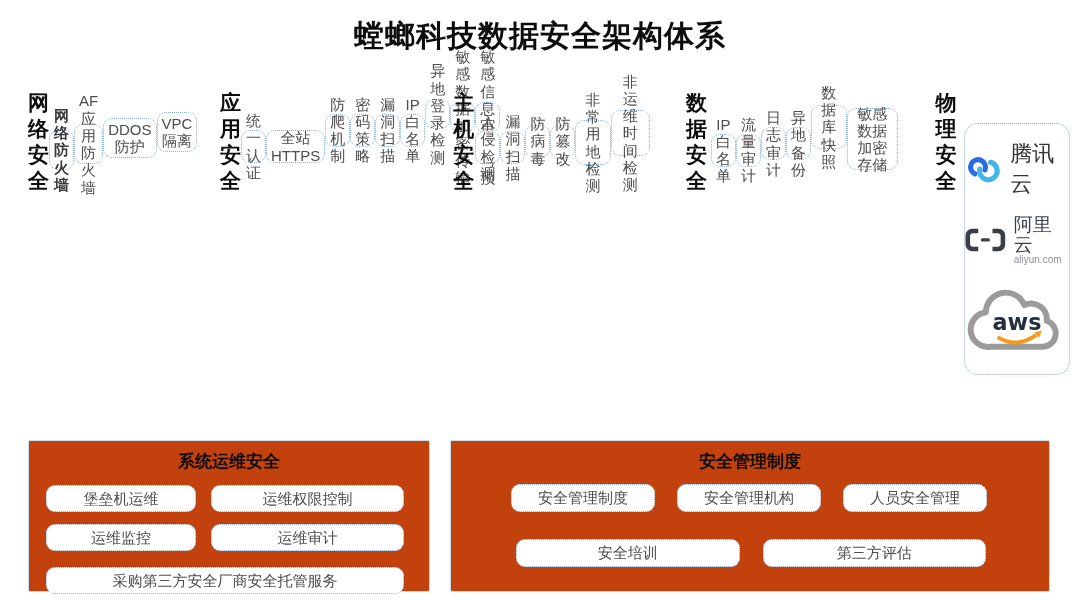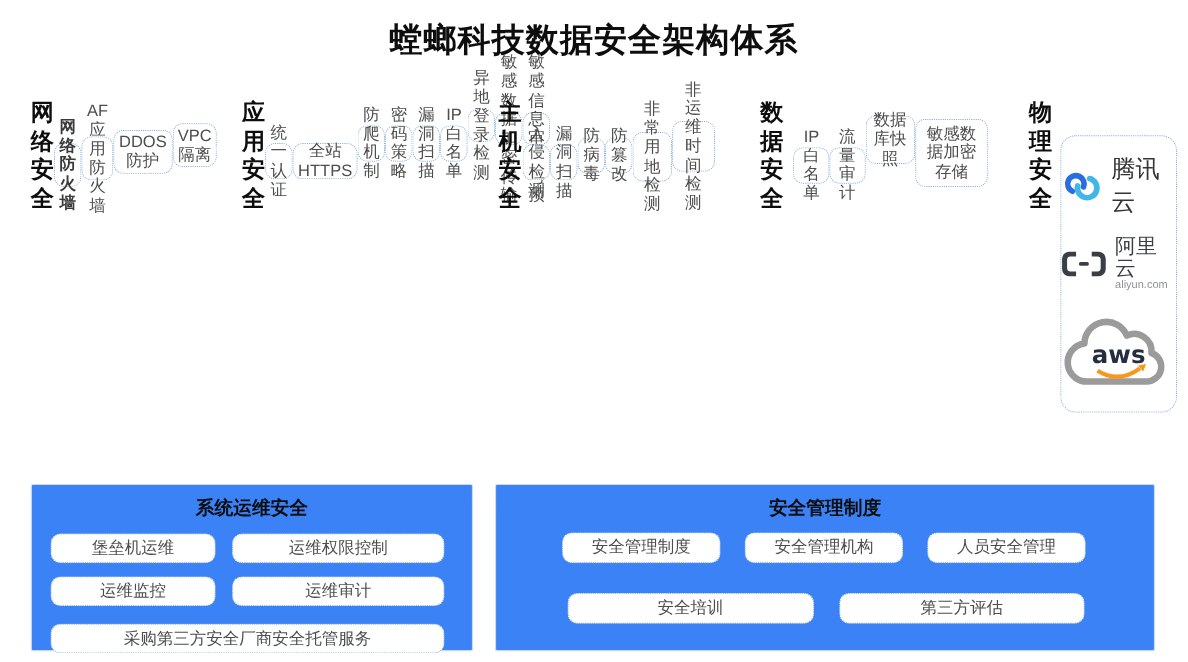--- a/index.html
+++ b/index.html
@@ -29,21 +29,21 @@
   .mt18{margin-top:18px}.mt15{margin-top:15px}.mt12{margin-top:12px}.mt9{margin-top:9px}.mt7{margin-top:7px}
   
   .cloudbox{height:252px;display:flex;flex-direction:column;justify-content:space-evenly;
             align-items:center;border:1px dotted #86aed9;border-radius:14px;box-sizing:border-box;}
   .logo-row{display:flex;align-items:center;gap:8px;}
   .tencent-text{font-size:22px;color:#343434;}
   .aliyun-texts{display:flex;flex-direction:column;line-height:1.05;}
   .aliyun-cn{font-size:19px;color:#3a3f45;}
   .aliyun-en{font-size:10px;color:#8d9096;}
   
-  .section{position:absolute;top:440px;height:152px;border:1px solid #c9dcee;background:#3b82f6;
+  .section{position:absolute;top:440px;height:152px;border:1px solid #c9dcee;background:#c2410c;
            box-sizing:border-box;border-radius:2px;}
   .sec-ops{left:28px;width:402px;}
   .sec-mgmt{left:450px;width:600px;}
   .sec-head{text-align:center;font-weight:bold;font-size:17px;color:#0d0d0d;margin-top:9px;}
   .ops-row{display:flex;gap:15px;margin:12px 25px 0 17px;}
   .ops-row .b1{width:150px;}
   .ops-row .b2{flex:1;}
   .ops-full{margin:16px 25px 0 17px;}
   .mgmt-row1{display:flex;gap:22px;margin:11px 62px 0 60px;}
   .mgmt-row1 .box{flex:1;}
@@ -101,20 +101,24 @@
     <div class="box h46 mt20">非运维时间检测</div>
   </div>
 
   <div class="col c4">
     <div class="col-head">数据安全</div>
     <div class="bar"></div>
     <div class="pair mt40">
       <div class="box h33">IP白名单</div>
       <div class="box h33">流量审计</div>
     </div>
+    <div class="pair mt27">
+      <div class="box h33">日志审计</div>
+      <div class="box h33">异地备份</div>
+    </div>
     <div class="box h44 mt15">数据库快照</div>
     <div class="box h62 mt18">敏感数据加密存储</div>
   </div>
 
   <div class="col c5">
     <div class="col-head">物理安全</div>
     <div class="bar"></div>
     <div class="cloudbox mt33">
 
       <div class="logo-row">

